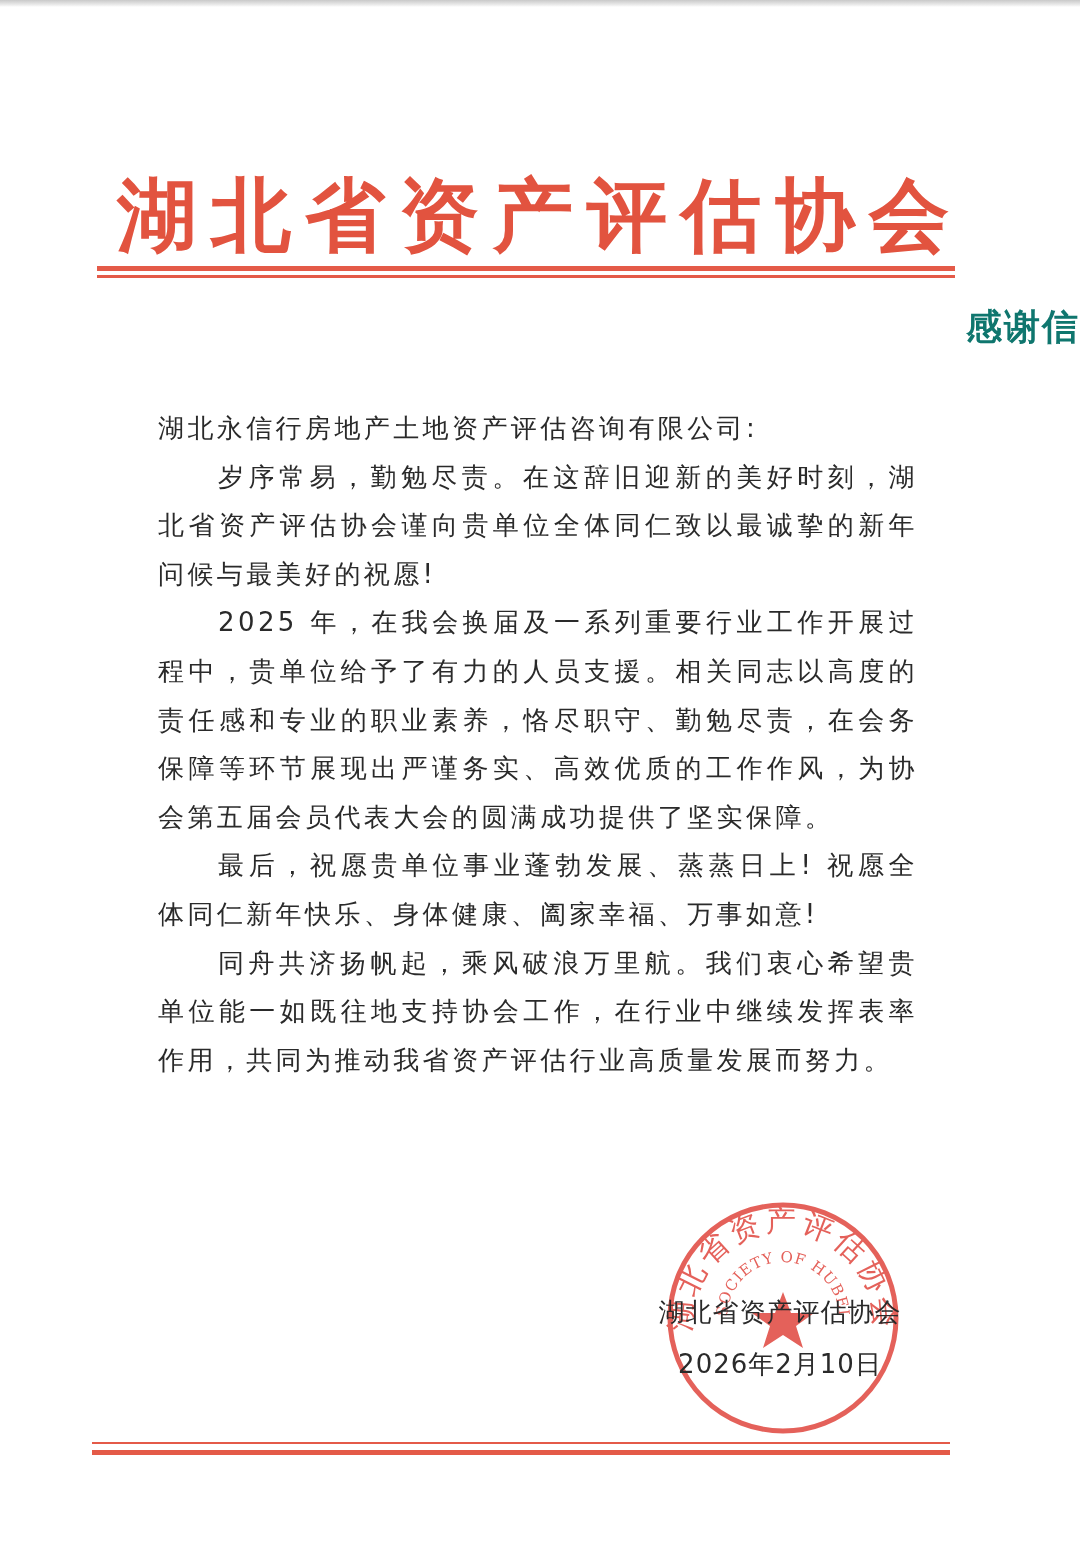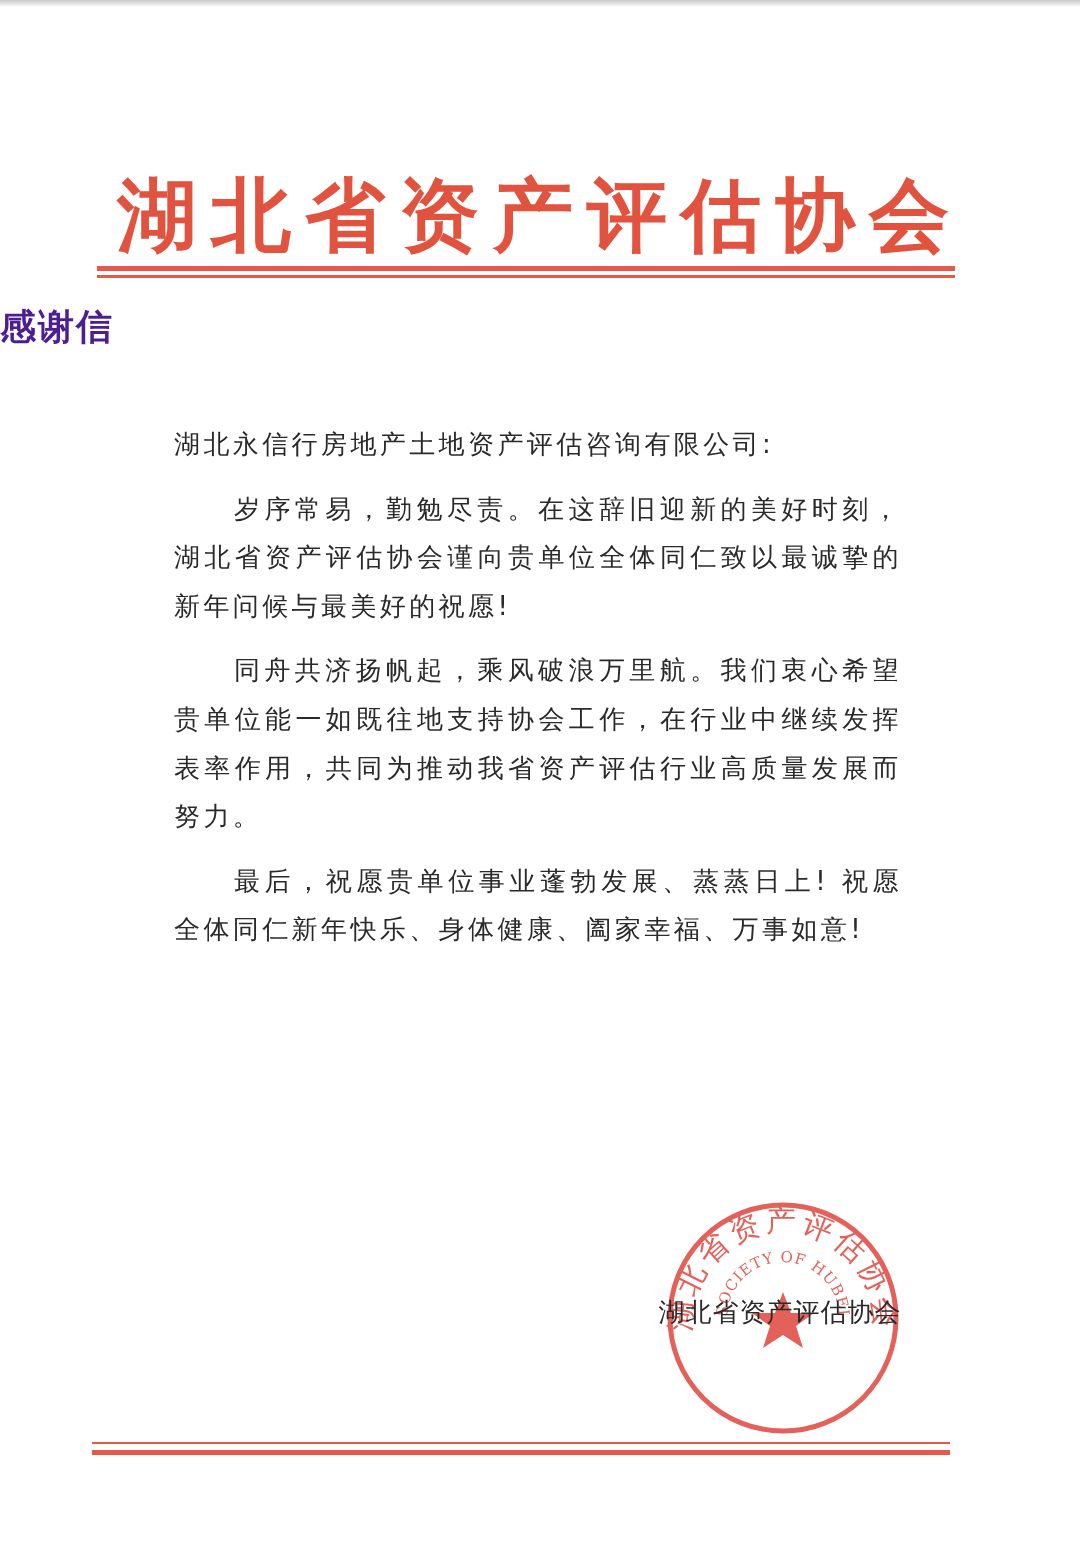--- a/index.html
+++ b/index.html
@@ -15,29 +15,29 @@
     position: absolute; left: 0; top: 160px; width: 1080px; text-align: center;
     font-family: "DejaVu Serif", "Liberation Serif", serif;
     font-weight: bold; font-size: 80px; letter-spacing: 14px; color: #e2533f; line-height: 110px;
   }
   .rule { position: absolute; background: #e45a48; }
   .r1 { left: 97px; top: 266px; width: 858px; height: 5px; }
   .r2 { left: 97px; top: 275px; width: 858px; height: 3px; }
   .r3 { left: 92px; top: 1442px; width: 858px; height: 2px; }
   .r4 { left: 92px; top: 1450px; width: 858px; height: 5px; }
   .doc-title {
-    position: absolute; left: 0; top: 298px; width: 1080px; text-align: left;
-    font-size: 36px; font-weight: bold; color: #4c1d95; line-height: 56px; letter-spacing: 2px;
+    position: absolute; left: 0; top: 298px; width: 1080px; text-align: right;
+    font-size: 36px; font-weight: bold; color: #0f766e; line-height: 56px; letter-spacing: 2px;
   }
   .body-text {
     position: absolute; left: 158px; top: 404px; width: 760px;
     font-family: "DejaVu Sans", "Liberation Sans", sans-serif;
     font-size: 26px; line-height: 48.6px; color: #2a2a2a; letter-spacing: 3.4px;
   }
-  .body-text p { margin: 16px; text-indent: 60px; text-align: justify; }
+  .body-text p { margin: 0; text-indent: 60px; text-align: justify; }
   .body-text p.salutation { text-indent: 0; }
   .signature {
     position: absolute; left: 640px; top: 1286px; width: 280px; text-align: center;
     font-family: "DejaVu Sans", "Liberation Sans", sans-serif;
     font-size: 26px; color: #2a2a2a; line-height: 52px; letter-spacing: 1px; z-index: 2;
   }
   .seal {
     position: absolute; left: 665px; top: 1200px; width: 236px; height: 236px; z-index: 1; opacity: 0.85;
   }
 </style>
@@ -48,37 +48,39 @@
 
 <div class="letterhead">湖北省资产评估协会</div>
 <div class="rule r1"></div>
 <div class="rule r2"></div>
 
 <div class="doc-title">感谢信</div>
 
 <div class="body-text">
   <p class="salutation">湖北永信行房地产土地资产评估咨询有限公司:</p>
   <p>岁序常易，勤勉尽责。在这辞旧迎新的美好时刻，湖北省资产评估协会谨向贵单位全体同仁致以最诚挚的新年问候与最美好的祝愿!</p>
+  <p>2025 年，在我会换届及一系列重要行业工作开展过程中，贵单位给予了有力的人员支援。相关同志以高度的责任感和专业的职业素养，恪尽职守、勤勉尽责，在会务保障等环节展现出严谨务实、高效优质的工作作风，为协会第五届会员代表大会的圆满成功提供了坚实保障。</p>
+  <p>最后，祝愿贵单位事业蓬勃发展、蒸蒸日上! 祝愿全体同仁新年快乐、身体健康、阖家幸福、万事如意!</p>
   <p>同舟共济扬帆起，乘风破浪万里航。我们衷心希望贵单位能一如既往地支持协会工作，在行业中继续发挥表率作用，共同为推动我省资产评估行业高质量发展而努力。</p>
-  <p>最后，祝愿贵单位事业蓬勃发展、蒸蒸日上! 祝愿全体同仁新年快乐、身体健康、阖家幸福、万事如意!</p>
 </div>
 
 <svg class="seal" viewBox="0 0 236 236">
   <defs>
     <path id="outerArc" d="M 30 150 A 92 92 0 1 1 206 150"></path>
     <path id="innerArc" d="M 62 118 A 56 56 0 1 1 174 118"></path>
   </defs>
   <circle cx="118" cy="118" r="113" fill="none" stroke="#e0463e" stroke-width="5"></circle>
   <text font-family="DejaVu Serif, serif" font-size="30" fill="#e0463e" letter-spacing="4">
     <textPath href="#outerArc" startOffset="50%" text-anchor="middle">湖北省资产评估协会</textPath>
   </text>
   <text font-family="DejaVu Serif, serif" font-size="15" fill="#e0463e" letter-spacing="1">
     <textPath href="#innerArc" startOffset="50%" text-anchor="middle">SOCIETY OF HUBEI</textPath>
   </text>
   <polygon fill="#e0463e" points="118,92 126,113 149,113 131,126 138,148 118,135 98,148 105,126 87,113 110,113"></polygon>
 </svg>
 
 <div class="signature">
   <div>湖北省资产评估协会</div>
+  <div>2026年2月10日</div>
 </div>
 
 <div class="rule r3"></div>
 <div class="rule r4"></div>
 
 </body></html>

